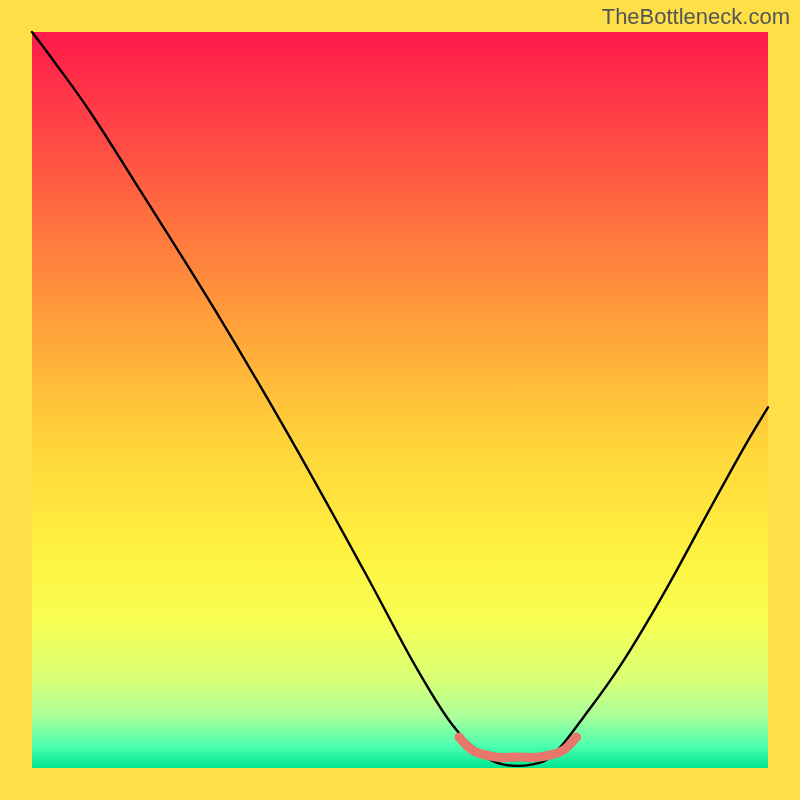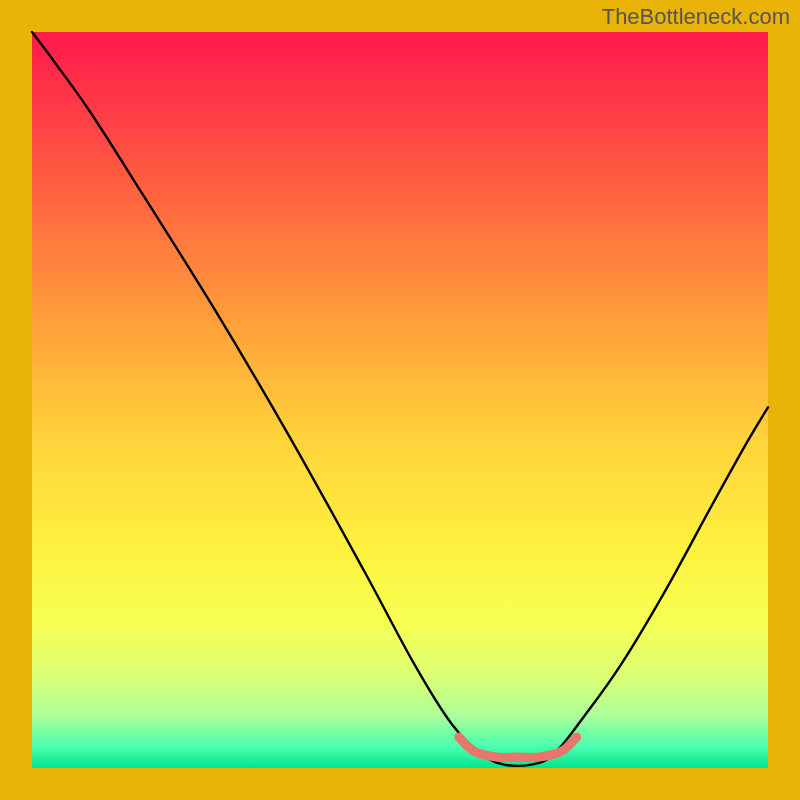--- a/index.html
+++ b/index.html
@@ -7,21 +7,21 @@
     padding: 0;
     width: 800px;
     height: 800px;
     overflow: hidden;
     background: #000;
   }
   .container {
     position: relative;
     width: 800px;
     height: 800px;
-    background: #eab308;
+    background: #fde047;
   }
   .watermark {
     position: absolute;
     top: 4px;
     right: 10px;
     color: #555;
     font-family: Arial, Helvetica, sans-serif;
     font-size: 22px;
     font-weight: 500;
     z-index: 10;

